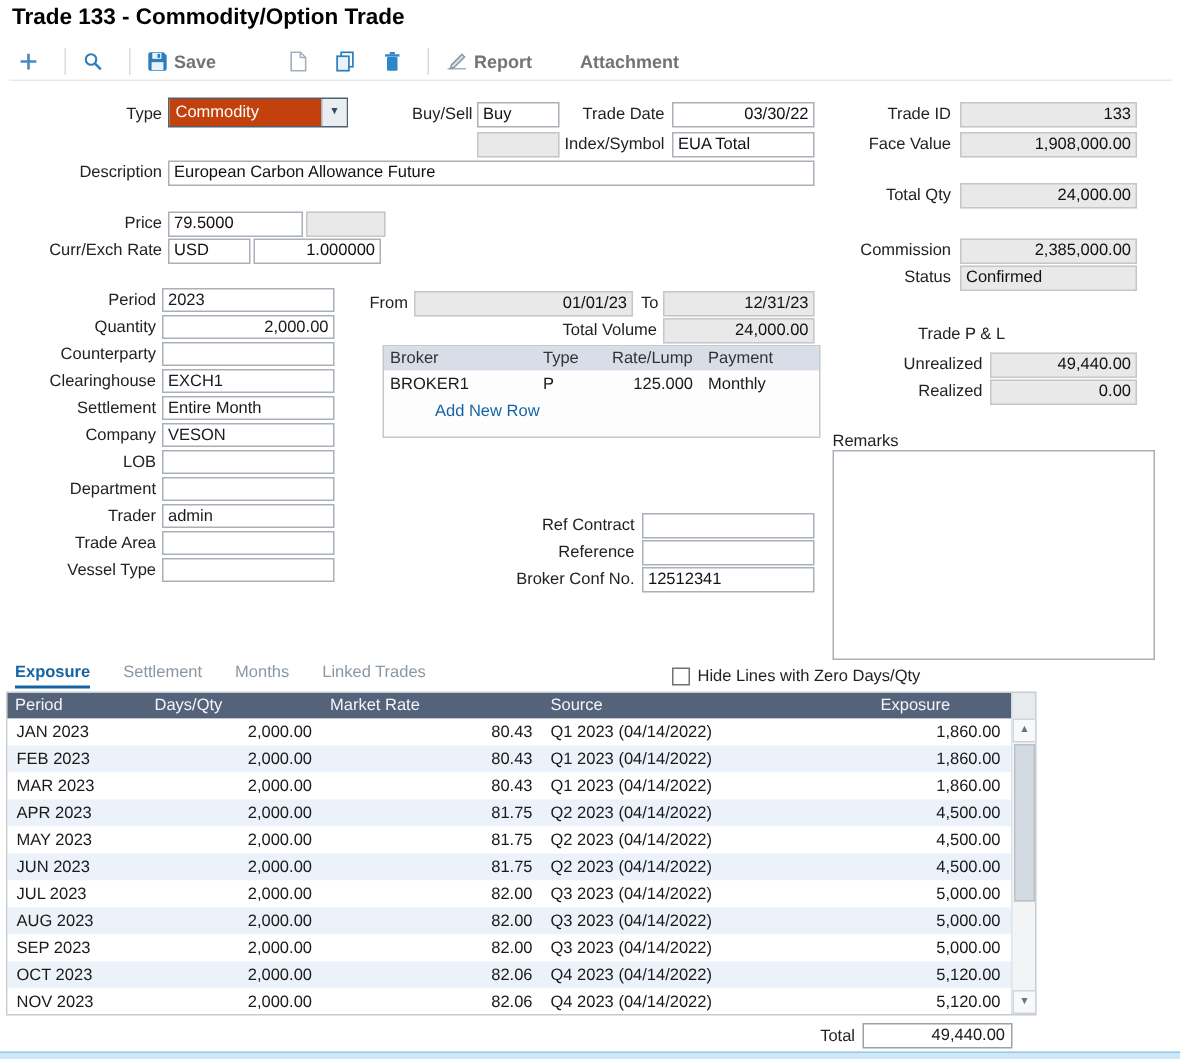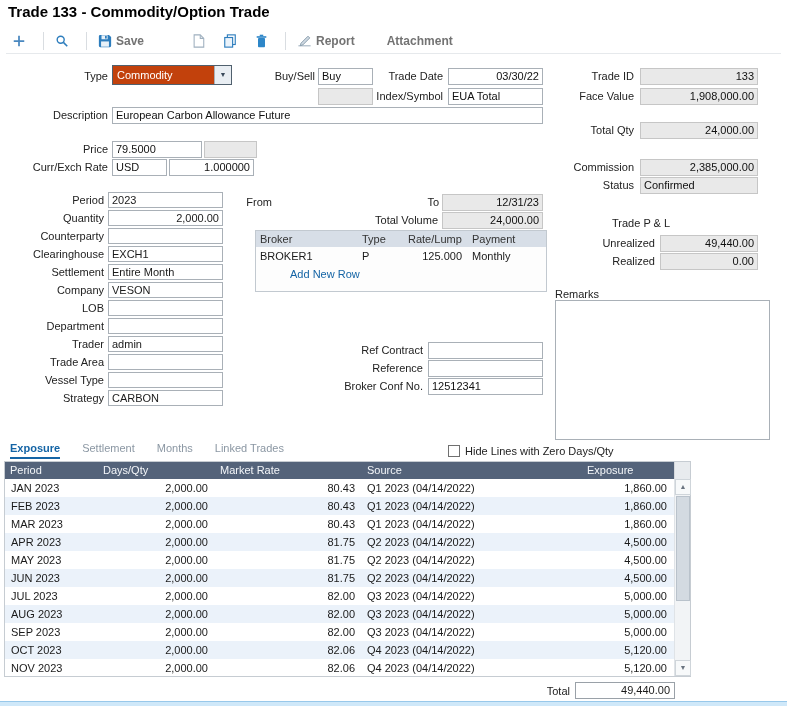--- a/index.html
+++ b/index.html
@@ -230,27 +230,24 @@
     <div class="finput">admin</div>
   </div>
       <div class="frow">
     <div class="flabel">Trade Area</div>
     <div class="finput"></div>
   </div>
       <div class="frow">
     <div class="flabel">Vessel Type</div>
     <div class="finput"></div>
   </div>
-      <div class="frow">
-    <div class="flabel">Strategy</div>
-    <div class="finput">CARBON</div>
-  </div>
     </div>
 
   <div class="lbl" style="left:230px;top:196px;width:42px">From</div>
+  <div class="fld ro num" style="left:276px;top:194px;width:146px">01/01/23</div>
   <div class="lbl" style="left:425px;top:196px;width:14px">To</div>
   <div class="fld ro num" style="left:442px;top:194px;width:101px">12/31/23</div>
   <div class="lbl" style="left:348px;top:214px;width:90px">Total Volume</div>
   <div class="fld ro num" style="left:442px;top:212px;width:101px">24,000.00</div>
 
   <div class="broker-panel">
     <div class="bhead">
       <div class="bh w-broker">Broker</div>
       <div class="bh w-type">Type</div>
       <div class="bh w-rate">Rate/Lump</div>

